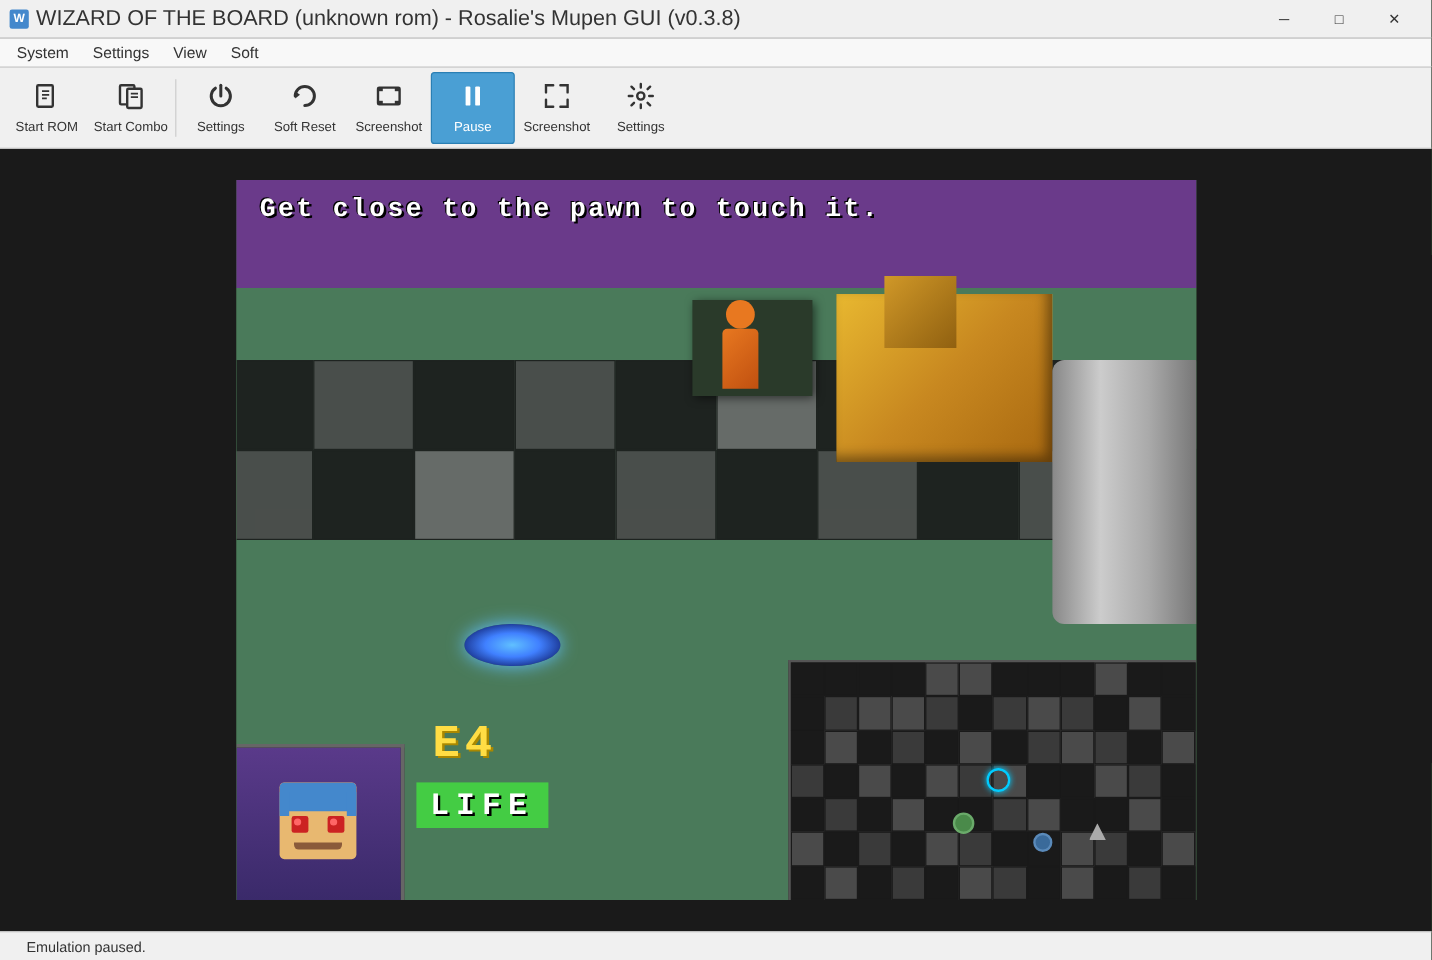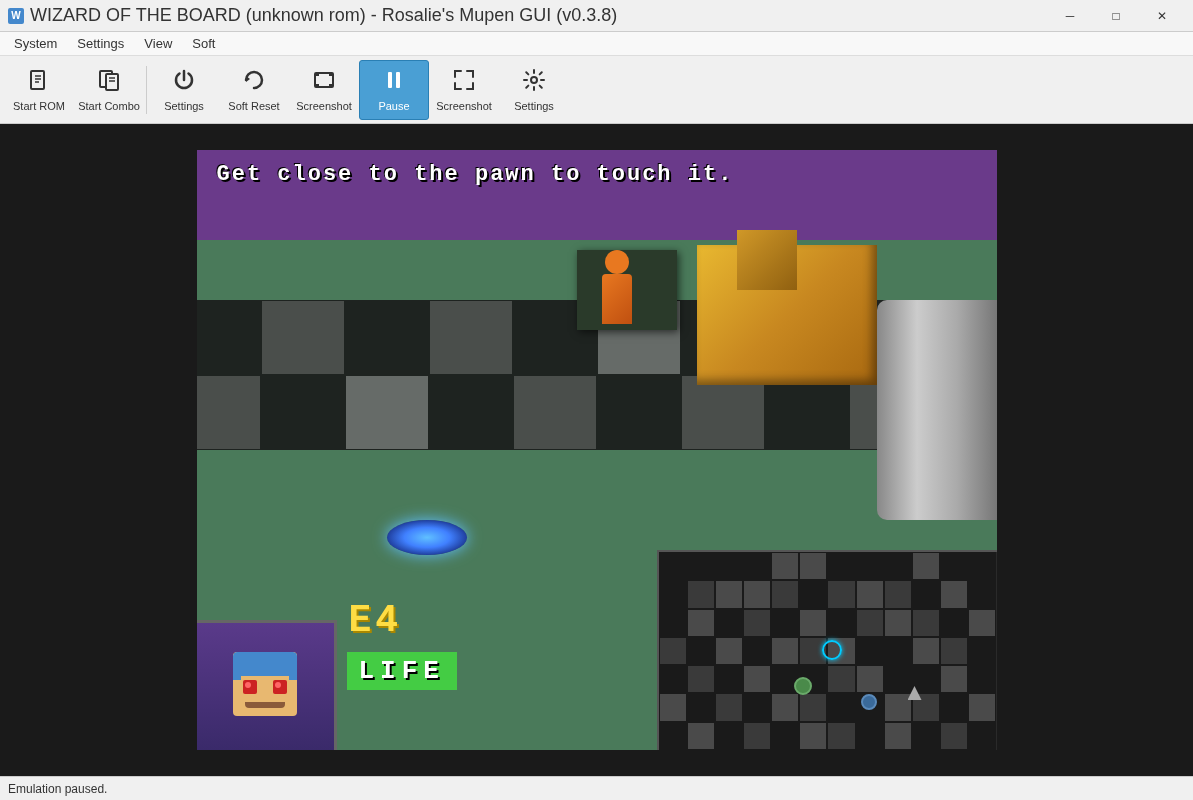--- a/index.html
+++ b/index.html
@@ -427,21 +427,21 @@
       left: 12px;
       right: 12px;
       height: 6px;
       background: #8a5a3a;
       border-radius: 0 0 4px 4px;
     }
 
     .hud-e4-text {
       position: absolute;
       bottom: 108px;
-      left: 152px;
+      left: 164px;
       font-family: 'Courier New', monospace;
       font-size: 38px;
       font-weight: bold;
       color: #ffdd44;
       text-shadow: 2px 2px 0 #aa8800;
       letter-spacing: 4px;
     }
 
     .hud-life-bar {
       position: absolute;
@@ -461,21 +461,21 @@
       padding: 4px 12px;
       display: inline-block;
     }
 
     
     #status-bar {
       background: #f0f0f0;
       height: 24px;
       display: flex;
       align-items: center;
-      padding: 0 8px;
+      padding: 0 22px;
       border-top: 1px solid #ccc;
       font-size: 12px;
       color: #333;
       flex-shrink: 0;
     }
 
     
     .pawn-figure {
       position: absolute;
       top: 100px;

